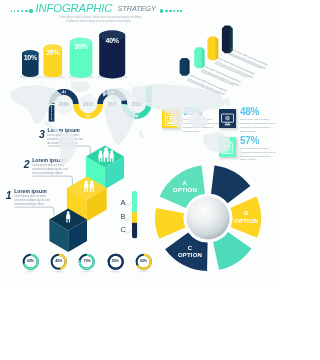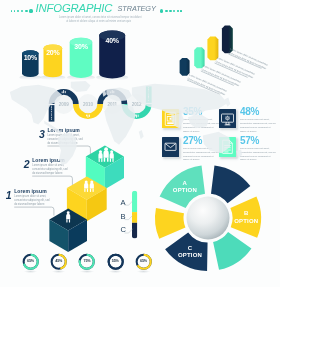--- a/index.html
+++ b/index.html
@@ -270,32 +270,20 @@
               <path d="M8.5,6.7 v1.0 M8.5,10.5 v1.0 M6.1,9.1 h1.0 M9.9,9.1 h1.0 M6.8,7.4 l.7,.7 M9.5,10.1 l.7,.7 M10.2,7.4 l-.7,.7 M7.5,10.1 l-.7,.7"></path>
             </g>
             <g fill="#ffffff">
               <circle cx="8.5" cy="9.1" r=".5"></circle>
             </g>
           </svg>
         </div>
         <div class="stat-val">48%</div>
         <div class="stat-txt">Lorem ipsum dolor sit amet, consectetur adipiscing elit, sed do eiusmod tempor incididunt ut labore et dolore</div>
       </div>
-      <div class="stat-cell" style="left: 0px; top: 28.5px;">
-        <div class="stat-icon" style="background: rgb(20, 54, 90);">
-          <svg viewBox="0 0 17 19.5">
-            <g fill="none" stroke="#ffffff" stroke-width=".8">
-              <rect x="3.0" y="6.2" width="11" height="7.2" rx=".5"></rect>
-              <path d="M3.3,6.6 L8.5,10.6 L13.7,6.6"></path>
-            </g>
-          </svg>
-        </div>
-        <div class="stat-val">27%</div>
-        <div class="stat-txt">Lorem ipsum dolor sit amet, consectetur adipiscing elit, sed do eiusmod tempor incididunt ut labore et dolore</div>
-      </div>
       <div class="stat-cell" style="left: 57px; top: 28.5px;">
         <div class="stat-icon" style="background: rgb(95, 252, 194);">
           <svg viewBox="0 0 17 19.5">
             <g fill="none" stroke="#ffffff" stroke-width=".8">
               <path d="M3.7,3.2 h6.6 l3.0,3.0 v10.2 h-9.6 Z"></path>
               <path d="M10.3,3.2 v3.0 h3.0"></path>
             </g>
             <g fill="#ffffff">
               <rect x="5.2" y="8.2" width="6.6" height=".85"></rect>
               <rect x="5.2" y="10.4" width="6.6" height=".85"></rect>

